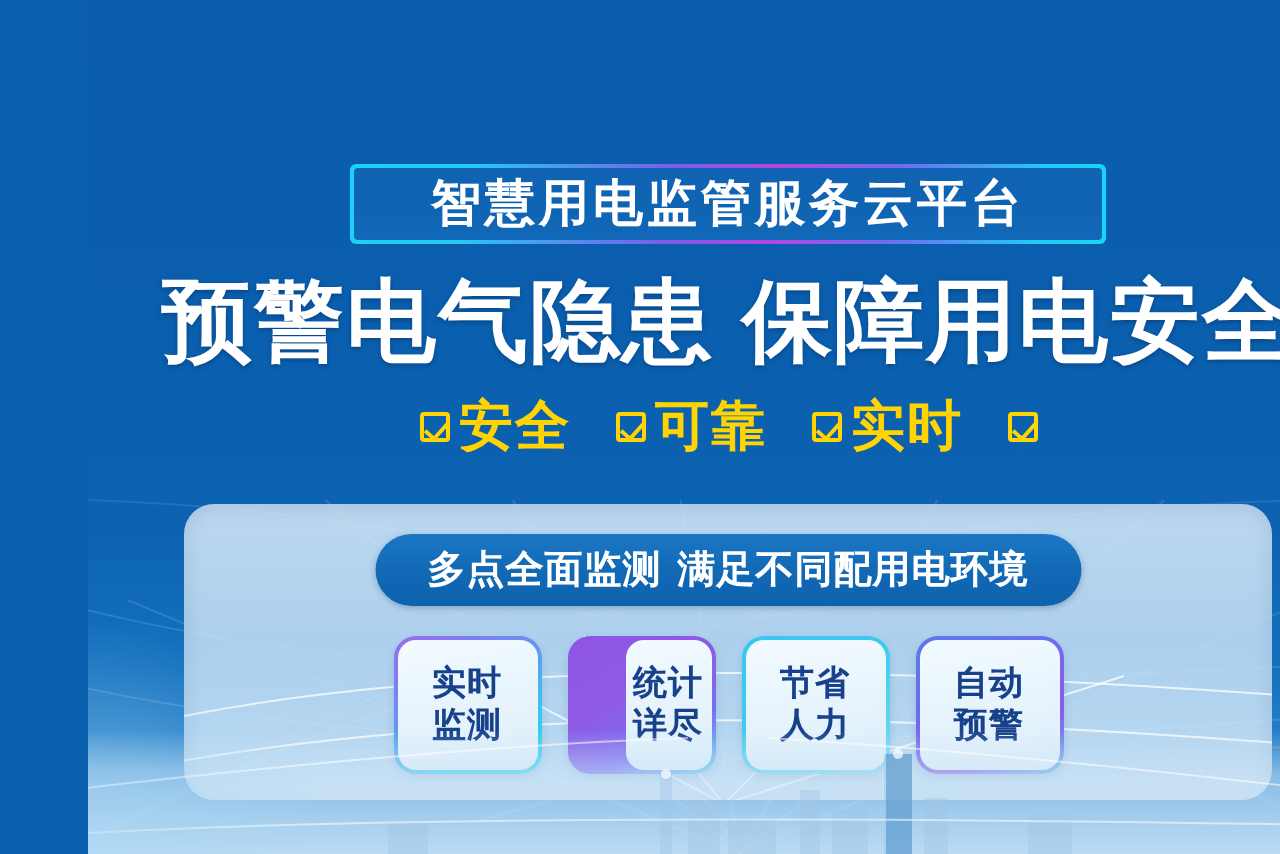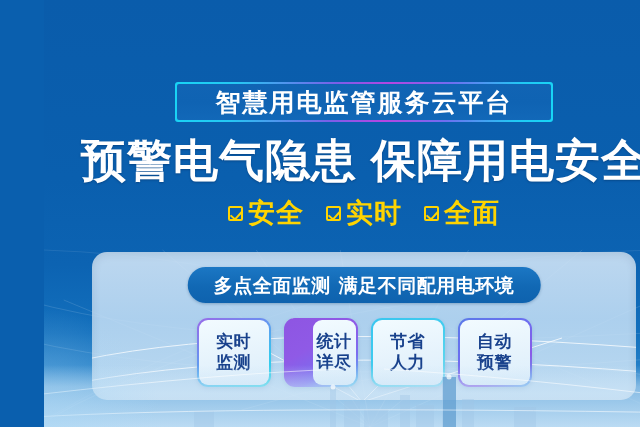--- a/index.html
+++ b/index.html
@@ -159,25 +159,28 @@
     <span>预警电气隐患</span><span class="gap"></span><span>保障用电安全</span>
   </div>
 
   <div class="check-row">
     <div class="check-item">
       <span class="cb"></span>
       <span class="check-label">安全</span>
     </div>
     <div class="check-item">
       <span class="cb"></span>
+      <span class="check-label">可靠</span>
+    </div>
+    <div class="check-item">
+      <span class="cb"></span>
       <span class="check-label">实时</span>
     </div>
     <div class="check-item">
       <span class="cb"></span>
-      <span class="check-label">全面</span>
     </div>
   </div>
 
   <div class="panel">
 
     <div class="panel-net">
       <svg viewBox="0 0 544 148" preserveAspectRatio="none" aria-hidden="true">
         <g stroke="#ffffff" stroke-opacity="0.75" fill="none" stroke-width="1">
           <path d="M-10 108 Q 180 68 554 96"></path>
           <path d="M-10 130 Q 200 92 554 120"></path>

